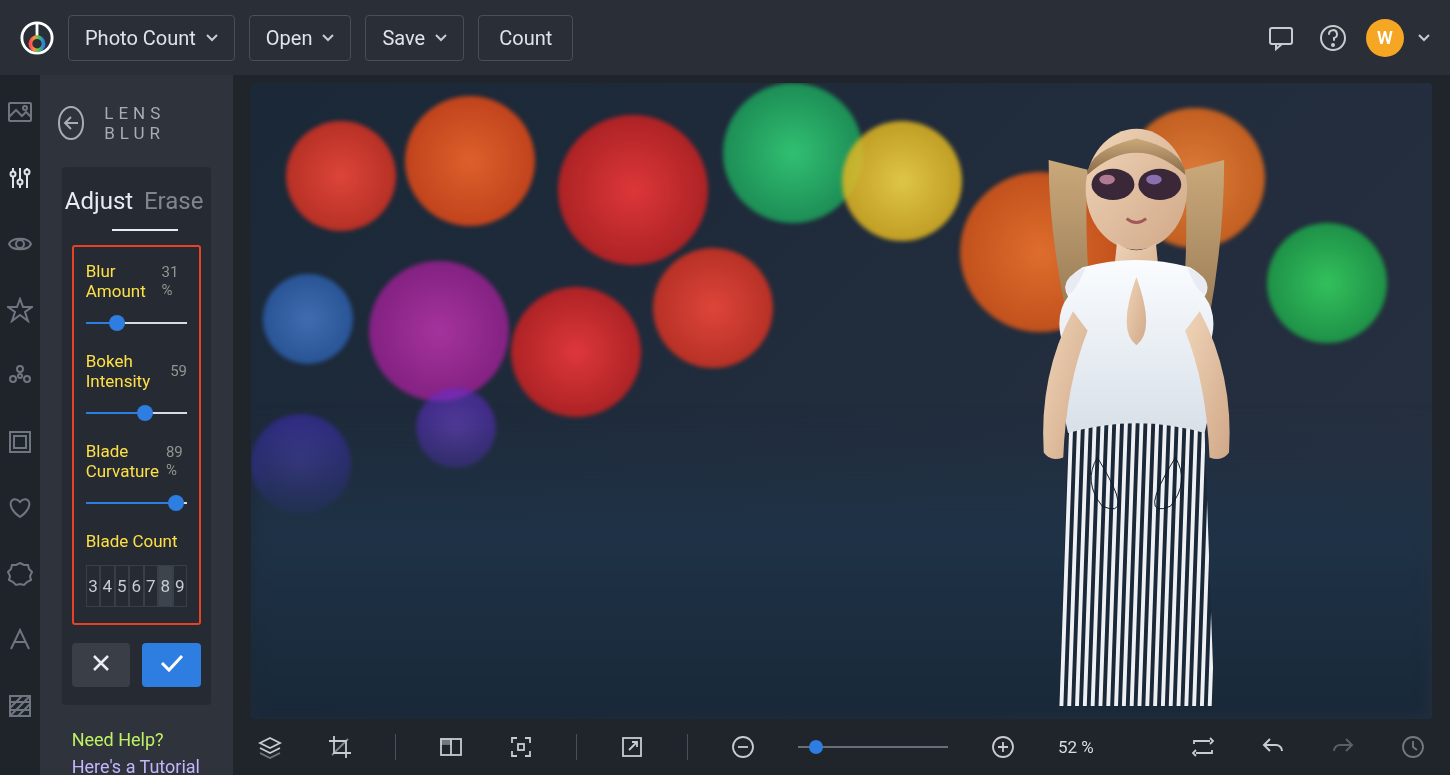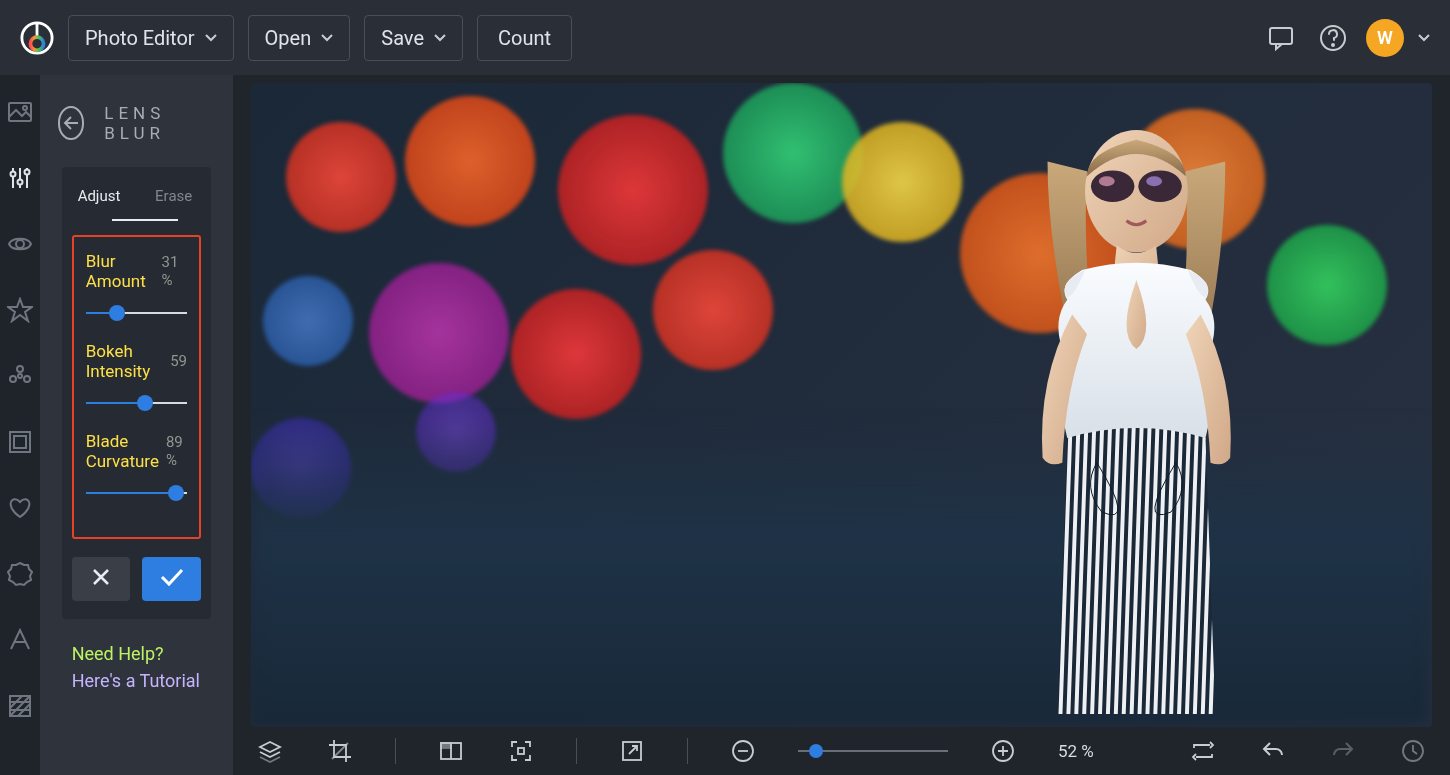--- a/index.html
+++ b/index.html
@@ -25,21 +25,21 @@
 .rail-icon { width:30px; height:30px; display:flex; align-items:center; justify-content:center; color:#707680; cursor:pointer; }
 .rail-icon.active { color:#e0e3e8; }
 
 
 .panel { width:380px; background:#2e333c; display:flex; flex-direction:column; padding:0 0 20px 0; }
 .panel-header { display:flex; align-items:center; gap:20px; padding:28px 30px 24px 18px; }
 .back-btn { width:34px; height:34px; border:2px solid #a8acb3; border-radius:50%; display:flex; align-items:center; justify-content:center; cursor:pointer; color:#a8acb3; }
 .panel-title { letter-spacing:5px; font-size:17px; color:#a8acb3; font-weight:400; }
 .panel-body { margin:0 22px; background:#262a32; border-radius:4px; padding-bottom:18px; }
 .tabs { display:flex; }
-.tab { flex:1; text-align:center; padding:20px 0 14px 0; font-size:15px; cursor:pointer; color:#808690; }
+.tab { flex:1; text-align:center; padding:20px 0 14px 0; font-size:24px; cursor:pointer; color:#808690; }
 .tab.active { color:#e8ebef; }
 .tab-underline { height:2px; background:#e8ebef; width:66px; margin:0 auto 0 50px; }
 .controls-box { margin:14px 10px 0 10px; padding:14px 12px 16px 12px; border:2px solid #e64226; border-radius:3px; }
 .control { margin-bottom:20px; }
 .control-head { display:flex; justify-content:space-between; align-items:center; margin-bottom:14px; }
 .control-label { font-size:17px; color:#fde047; }
 .control-value { font-size:15px; color:#909690; }
 .slider { position:relative; height:16px; }
 .slider-track { position:absolute; top:7px; left:0; right:0; height:2px; background:#d8dce0; }
 .slider-fill { position:absolute; top:7px; left:0; height:2px; background:#2e7de0; }
@@ -54,21 +54,21 @@
 .help-block { padding:24px 32px 0 32px; }
 .help-title { font-size:18px; color:#bef264; margin-bottom:6px; }
 .help-link { font-size:18px; color:#c4b5fd; cursor:pointer; }
 
 
 .canvas-area { flex:1; display:flex; flex-direction:column; background:#20242b; }
 .canvas-viewport { flex:1; padding:8px 18px 0 18px; display:flex; }
 .canvas-img { flex:1; border-radius:4px; overflow:hidden; position:relative; background:linear-gradient(135deg,#1a2838 0%,#283040 100%); }
 
 
-.bottombar { height:48px; display:flex; align-items:center; padding:0 22px; gap:40px; }
+.bottombar { height:56px; display:flex; align-items:center; padding:0 22px; gap:40px; }
 .bb-icon { width:30px; height:30px; display:flex; align-items:center; justify-content:center; color:#c8ccd0; cursor:pointer; }
 .bb-sep { width:1px; height:26px; background:#4a4e56; }
 .zoom-slider { width:150px; position:relative; height:16px; }
 .zoom-track { position:absolute; top:7px; left:0; right:0; height:2px; background:#6a6e76; }
 .zoom-thumb { position:absolute; top:1px; width:14px; height:14px; border-radius:50%; background:#2e7de0; transform:translateX(-50%); cursor:pointer; }
 .zoom-label { font-size:17px; color:#d8dce0; min-width:50px; }
 .bb-spacer { flex:1; }
 
 
 .bokeh { position:absolute; border-radius:50%; filter:blur(2px); opacity:0.85; }
@@ -86,21 +86,21 @@
           <linearGradient id="g">
             <stop offset="0" stop-color="#ff4e50"></stop>
             <stop offset="0.3" stop-color="#fc913a"></stop>
             <stop offset="0.6" stop-color="#4ac94a"></stop>
             <stop offset="1" stop-color="#2e7de0"></stop>
           </linearGradient>
         </defs>
     </svg>
   </div>
   <button class="dropdown-btn">
-    <span>Photo Editor</span>
+    <span>Photo Count</span>
     <span class="chevron">
         <svg width="12" height="8" viewBox="0 0 12 8">
           <path d="M1 1 L6 6 L11 1" stroke="#c8ccd0" stroke-width="2" fill="none"></path>
         </svg>
       </span>
   </button>
 
   <div class="center-group">
     <button class="dropdown-btn">
       <span>Open</span>
@@ -262,20 +262,34 @@
             <span class="control-label">Blade Curvature</span>
             <span class="control-value">89 %</span>
           </div>
           <div class="slider">
             <div class="slider-track"></div>
             <div class="slider-fill" style="width:89%"></div>
             <div class="slider-thumb" style="left:89%"></div>
           </div>
         </div>
 
+        <div class="control" style="margin-bottom:0">
+          <div class="control-head">
+            <span class="control-label">Blade Count</span>
+          </div>
+          <div class="blade-row">
+            <div class="blade-btn">3</div>
+            <div class="blade-btn">4</div>
+            <div class="blade-btn">5</div>
+            <div class="blade-btn">6</div>
+            <div class="blade-btn">7</div>
+            <div class="blade-btn selected">8</div>
+            <div class="blade-btn">9</div>
+          </div>
+        </div>
       </div>
 
       <div class="action-row">
         <div class="action-btn action-cancel">
           <span><svg width="20" height="20" viewBox="0 0 20 20" stroke="#e8ebef" stroke-width="2.5" fill="none">
                 <path d="M3 3 L17 17 M17 3 L3 17"></path>
               </svg></span>
         </div>
         <div class="action-btn action-apply">
           <span><svg width="26" height="20" viewBox="0 0 26 20" stroke="#fff" stroke-width="3" fill="none">

